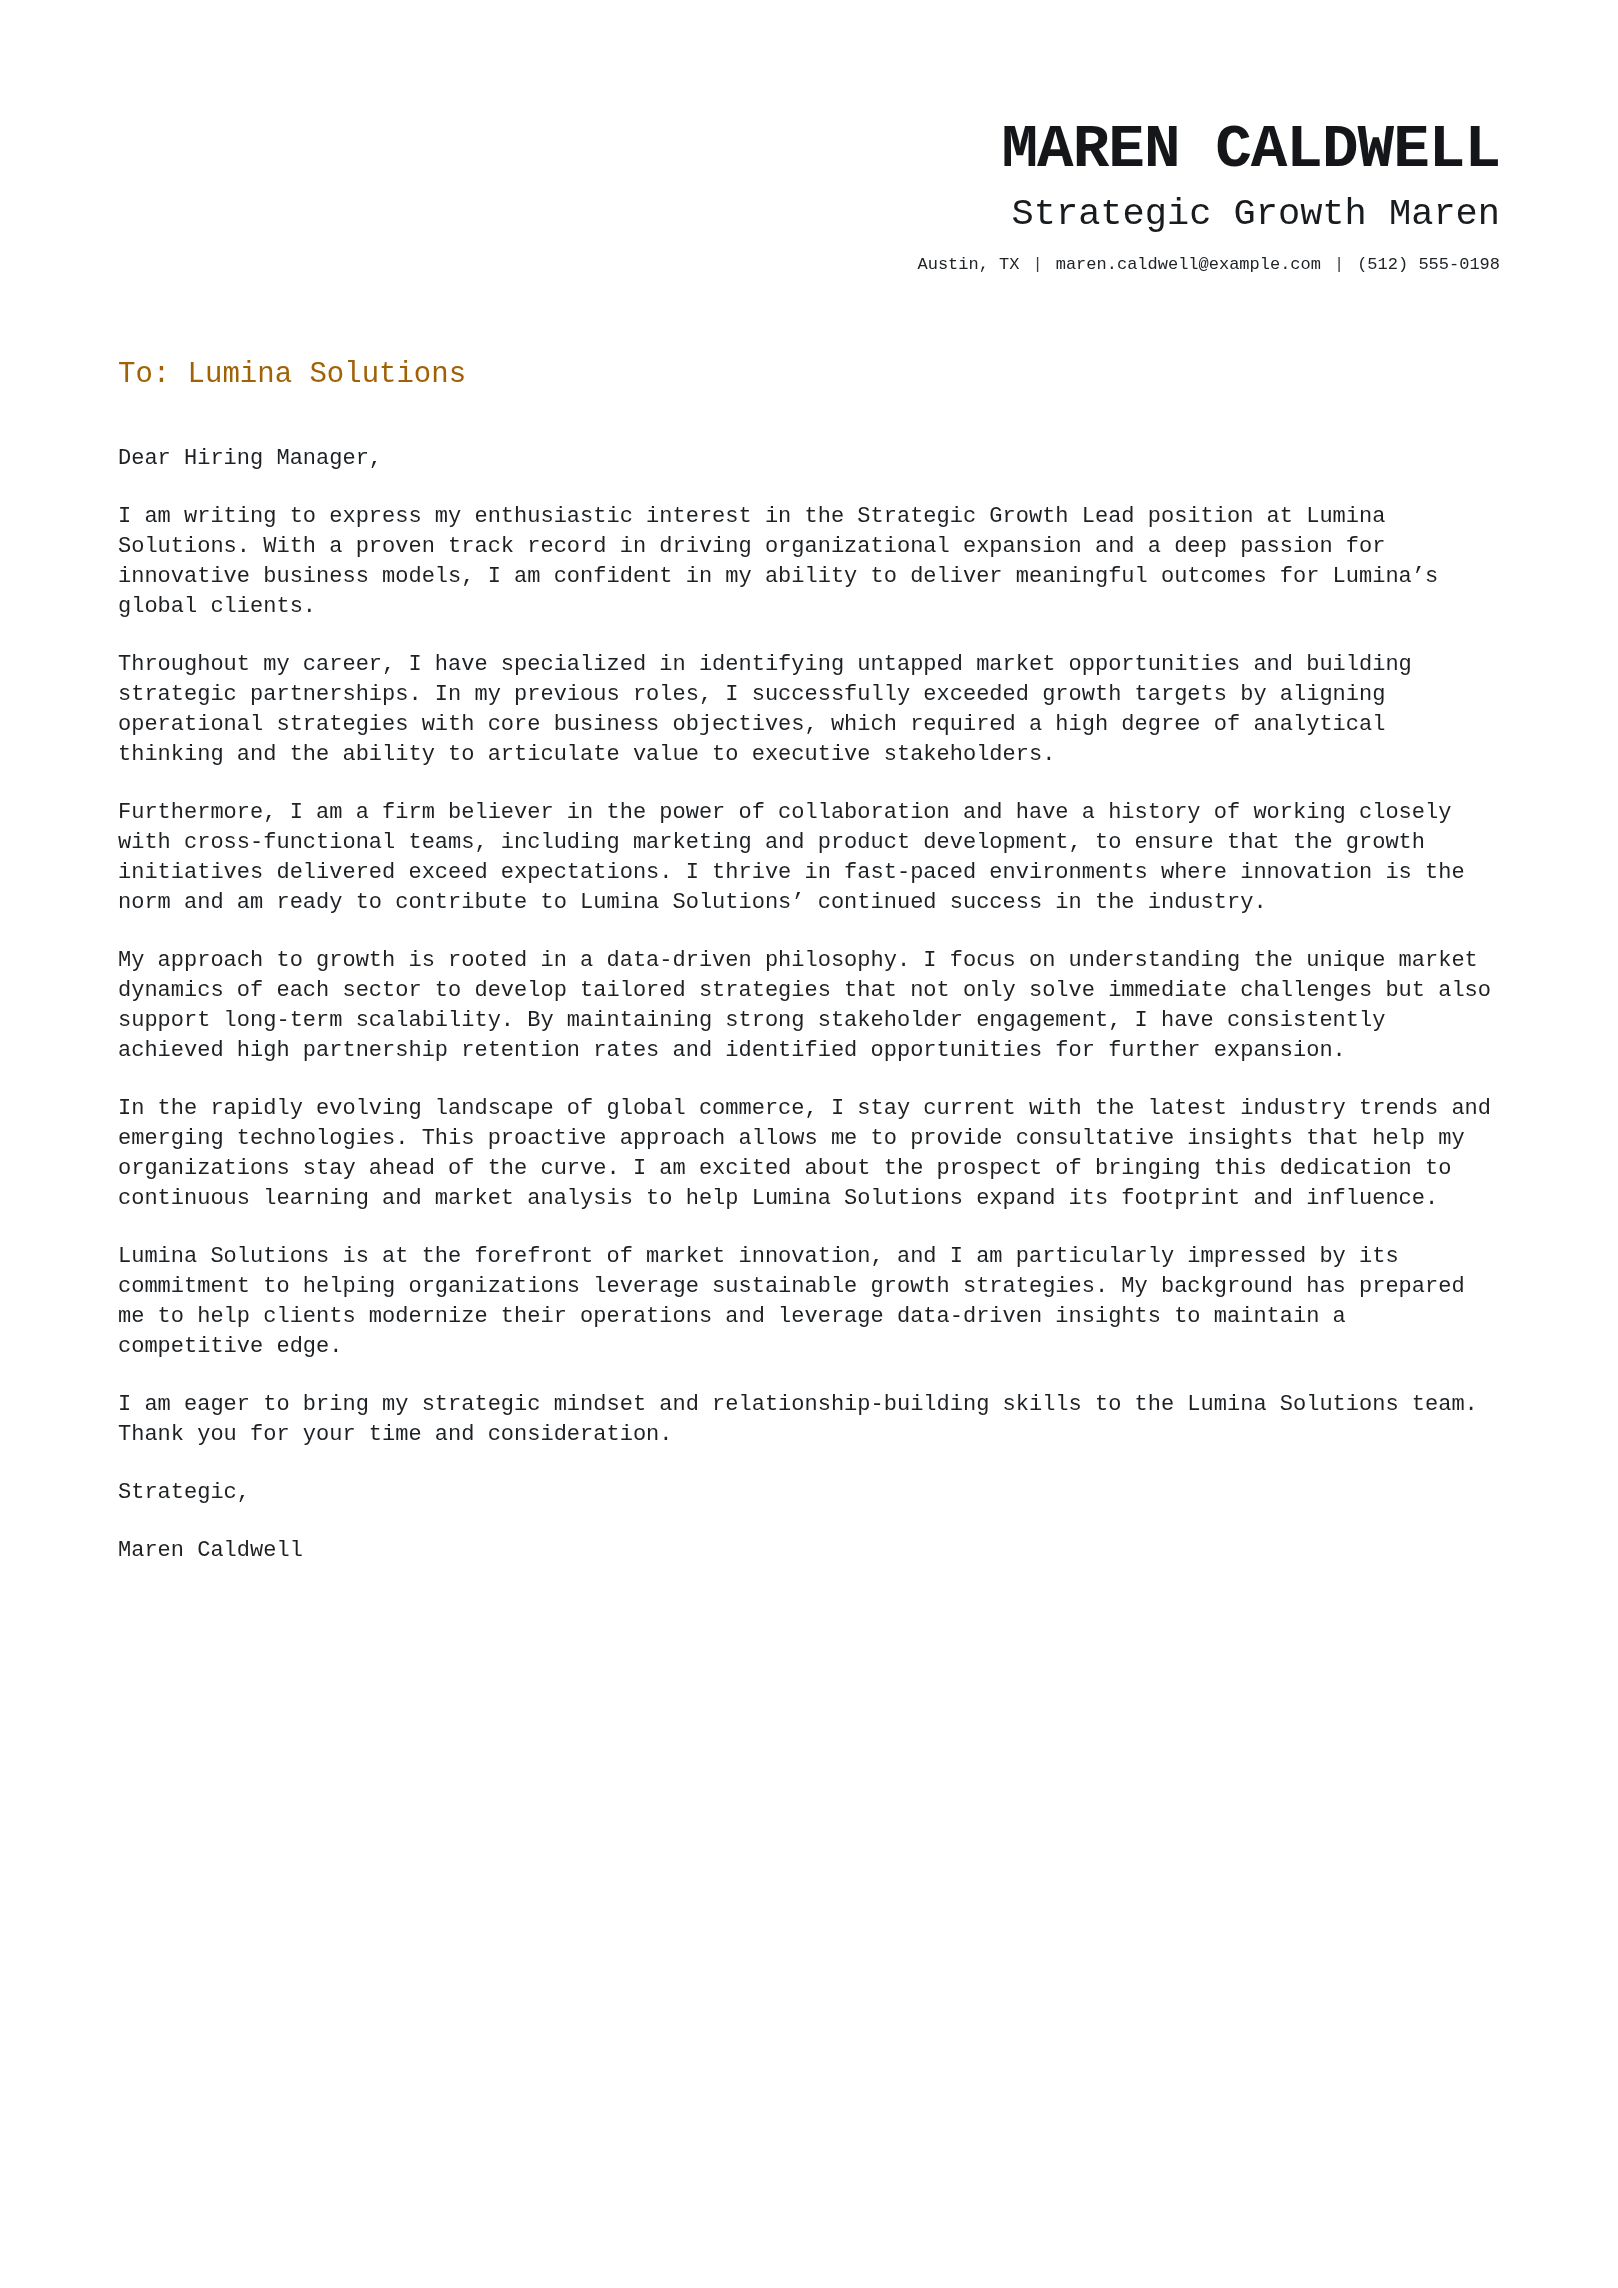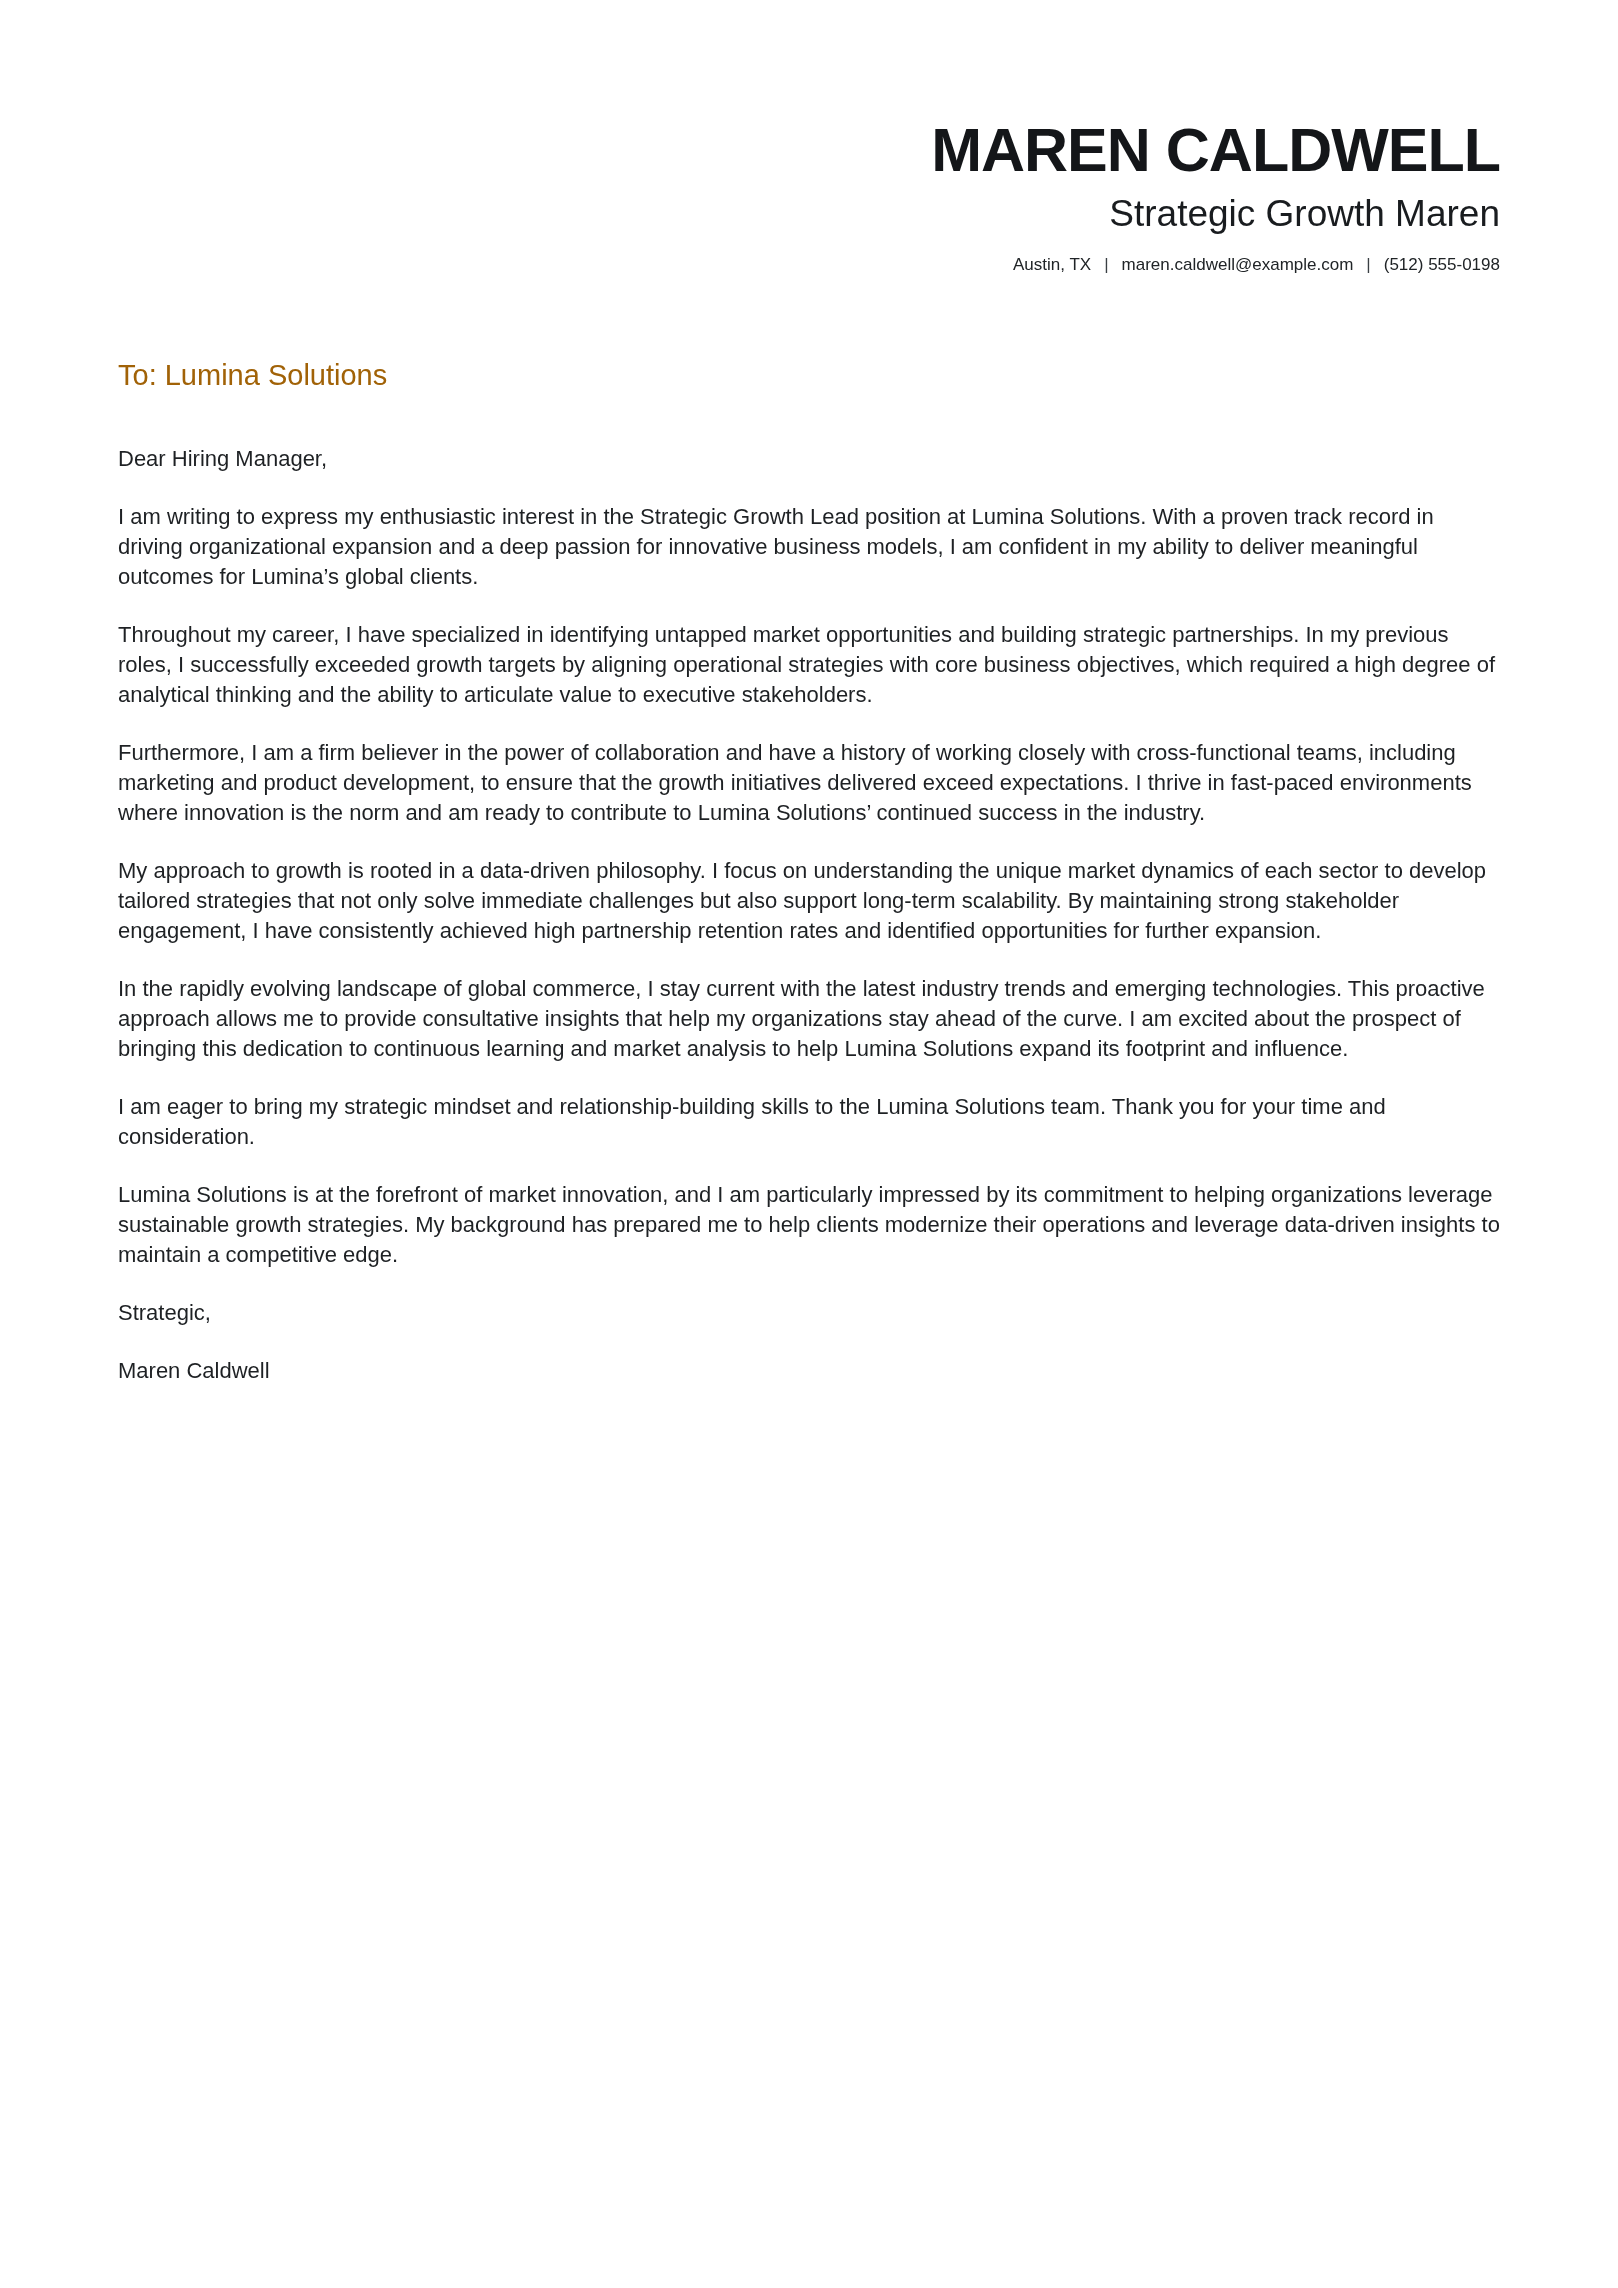--- a/index.html
+++ b/index.html
@@ -5,21 +5,21 @@
   html, body {
     margin: 0;
     padding: 0;
     background: #ffffff;
   }
   .page {
     position: relative;
     width: 1618px;
     height: 2288px;
     background: #ffffff;
-    font-family: Liberation Sans, sans-serif;
+    font-family: Liberation Mono, monospace;
     overflow: hidden;
   }
   .letter-header {
     position: absolute;
     top: 116px;
     right: 118px;
     text-align: right;
     white-space: nowrap;
   }
   .candidate-name {
@@ -86,20 +86,20 @@
   <main class="letter-body">
     <div class="recipient-line">To: Lumina Solutions</div>
 
     <p>Dear Hiring Manager,</p>
 
     <p>I am writing to express my enthusiastic interest in the Strategic Growth Lead position at Lumina Solutions. With a proven track record in driving organizational expansion and a deep passion for innovative business models, I am confident in my ability to deliver meaningful outcomes for Lumina’s global clients.</p>
     <p>Throughout my career, I have specialized in identifying untapped market opportunities and building strategic partnerships. In my previous roles, I successfully exceeded growth targets by aligning operational strategies with core business objectives, which required a high degree of analytical thinking and the ability to articulate value to executive stakeholders.</p>
     <p>Furthermore, I am a firm believer in the power of collaboration and have a history of working closely with cross-functional teams, including marketing and product development, to ensure that the growth initiatives delivered exceed expectations. I thrive in fast-paced environments where innovation is the norm and am ready to contribute to Lumina Solutions’ continued success in the industry.</p>
     <p>My approach to growth is rooted in a data-driven philosophy. I focus on understanding the unique market dynamics of each sector to develop tailored strategies that not only solve immediate challenges but also support long-term scalability. By maintaining strong stakeholder engagement, I have consistently achieved high partnership retention rates and identified opportunities for further expansion.</p>
     <p>In the rapidly evolving landscape of global commerce, I stay current with the latest industry trends and emerging technologies. This proactive approach allows me to provide consultative insights that help my organizations stay ahead of the curve. I am excited about the prospect of bringing this dedication to continuous learning and market analysis to help Lumina Solutions expand its footprint and influence.</p>
+    <p>Lumina Solutions is at the forefront of market innovation, and I am particularly impressed by its commitment to helping organizations leverage sustainable growth strategies. My background has prepared me to help clients modernize their operations and leverage data-driven insights to maintain a competitive edge.</p>
     <p>I am eager to bring my strategic mindset and relationship-building skills to the Lumina Solutions team. Thank you for your time and consideration.</p>
-    <p>Lumina Solutions is at the forefront of market innovation, and I am particularly impressed by its commitment to helping organizations leverage sustainable growth strategies. My background has prepared me to help clients modernize their operations and leverage data-driven insights to maintain a competitive edge.</p>
 
     <p>Strategic,</p>
     <p class="signature">Maren Caldwell</p>
   </main>
 
 </div>
 
 </body></html>

